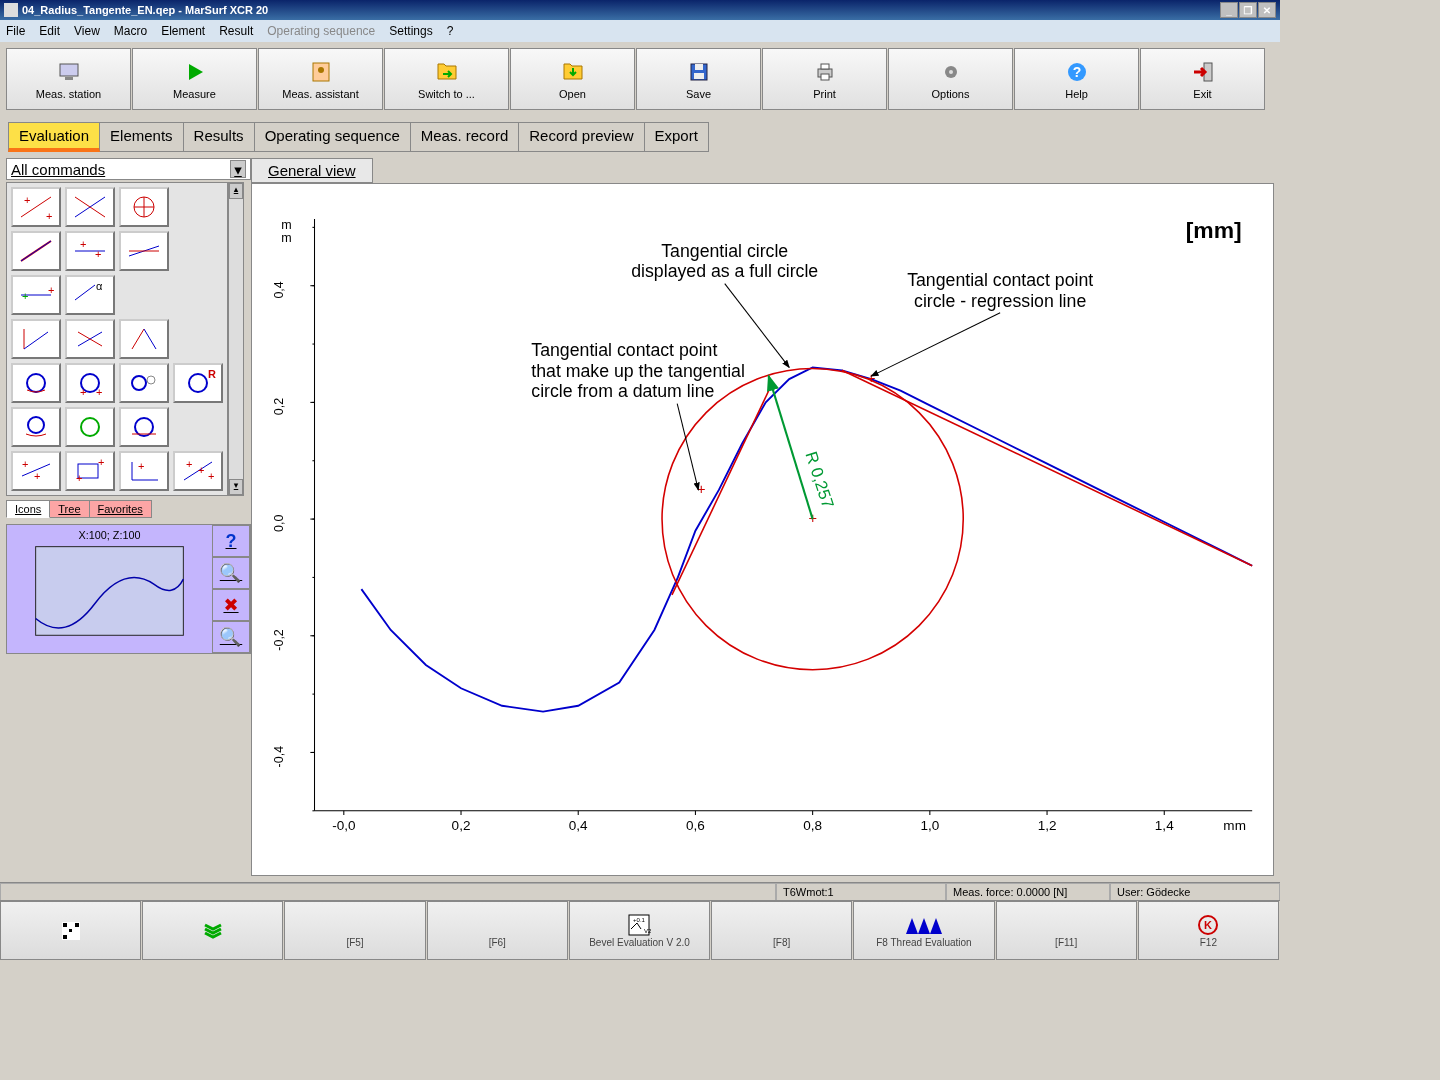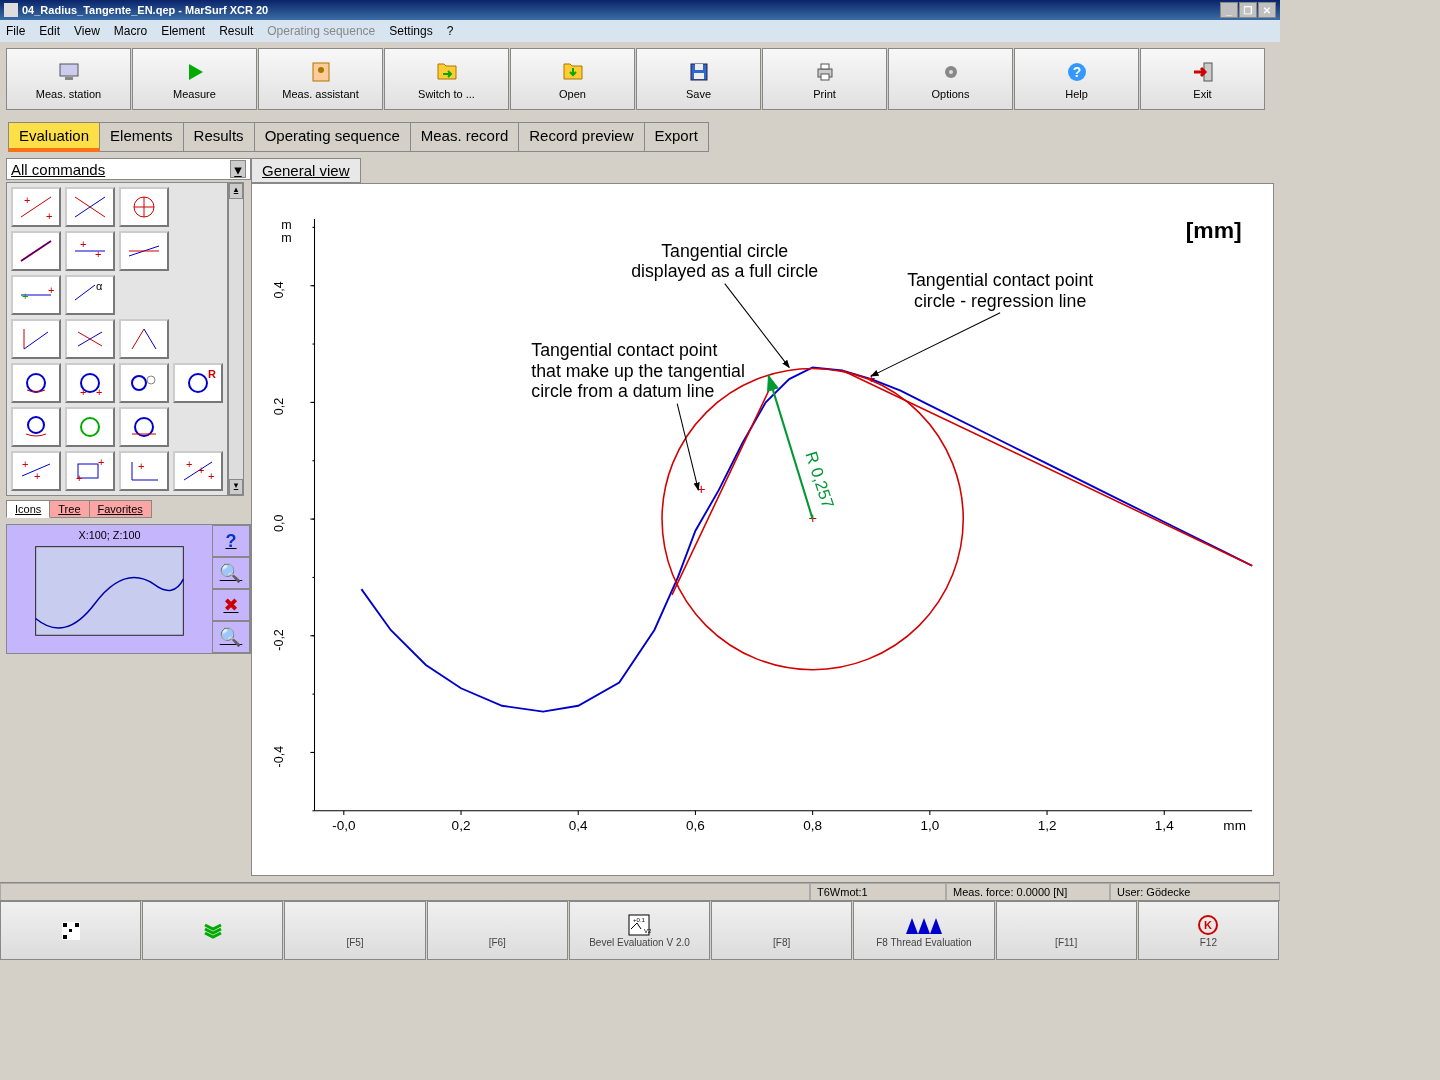--- a/index.html
+++ b/index.html
@@ -137,21 +137,21 @@
 
 .right-pane {
   flex: 1;
   display: flex;
   flex-direction: column;
 }
 .view-tab {
   align-self: flex-start;
   border: 1px solid #888;
   background: #e8e8e8;
-  padding: 3px 10px;
+  padding: 3px 16px;
   font-size: 15px;
 }
 .chart-box {
   flex: 1;
   border: 1px solid #888;
   background: white;
   position: relative;
 }
 
 .status-row {
@@ -581,21 +581,21 @@
           <text x="268.125" y="163.2" font-size="17" text-anchor="start">that make up the tangential</text>
           <text x="268.125" y="183.2" font-size="17" text-anchor="start">circle from a datum line</text>
           <line x1="408.125" y1="189.2" x2="428.4375" y2="272" stroke="#000" marker-end="url(#arrow)"></line>
         </svg>
     </div>
   </div>
 </div>
 
 <div class="status-row">
   <div class="spacer"></div>
-  <div class="cell" style="width:136px">T6Wmot:1</div>
+  <div class="cell" style="width:170px">T6Wmot:1</div>
   <div class="cell" style="width:164px">Meas. force: 0.0000 [N]</div>
   <div class="cell" style="width:170px">User: Gödecke</div>
 </div>
 
 <div class="fkey-row" id="fkeys">
     <div class="fkey">
       <div class="fic">
         <svg class="tool-svg">
           <rect x="3" y="3" width="18" height="18" fill="#fff"></rect>
           <rect x="4" y="4" width="4" height="4" fill="#000"></rect>

